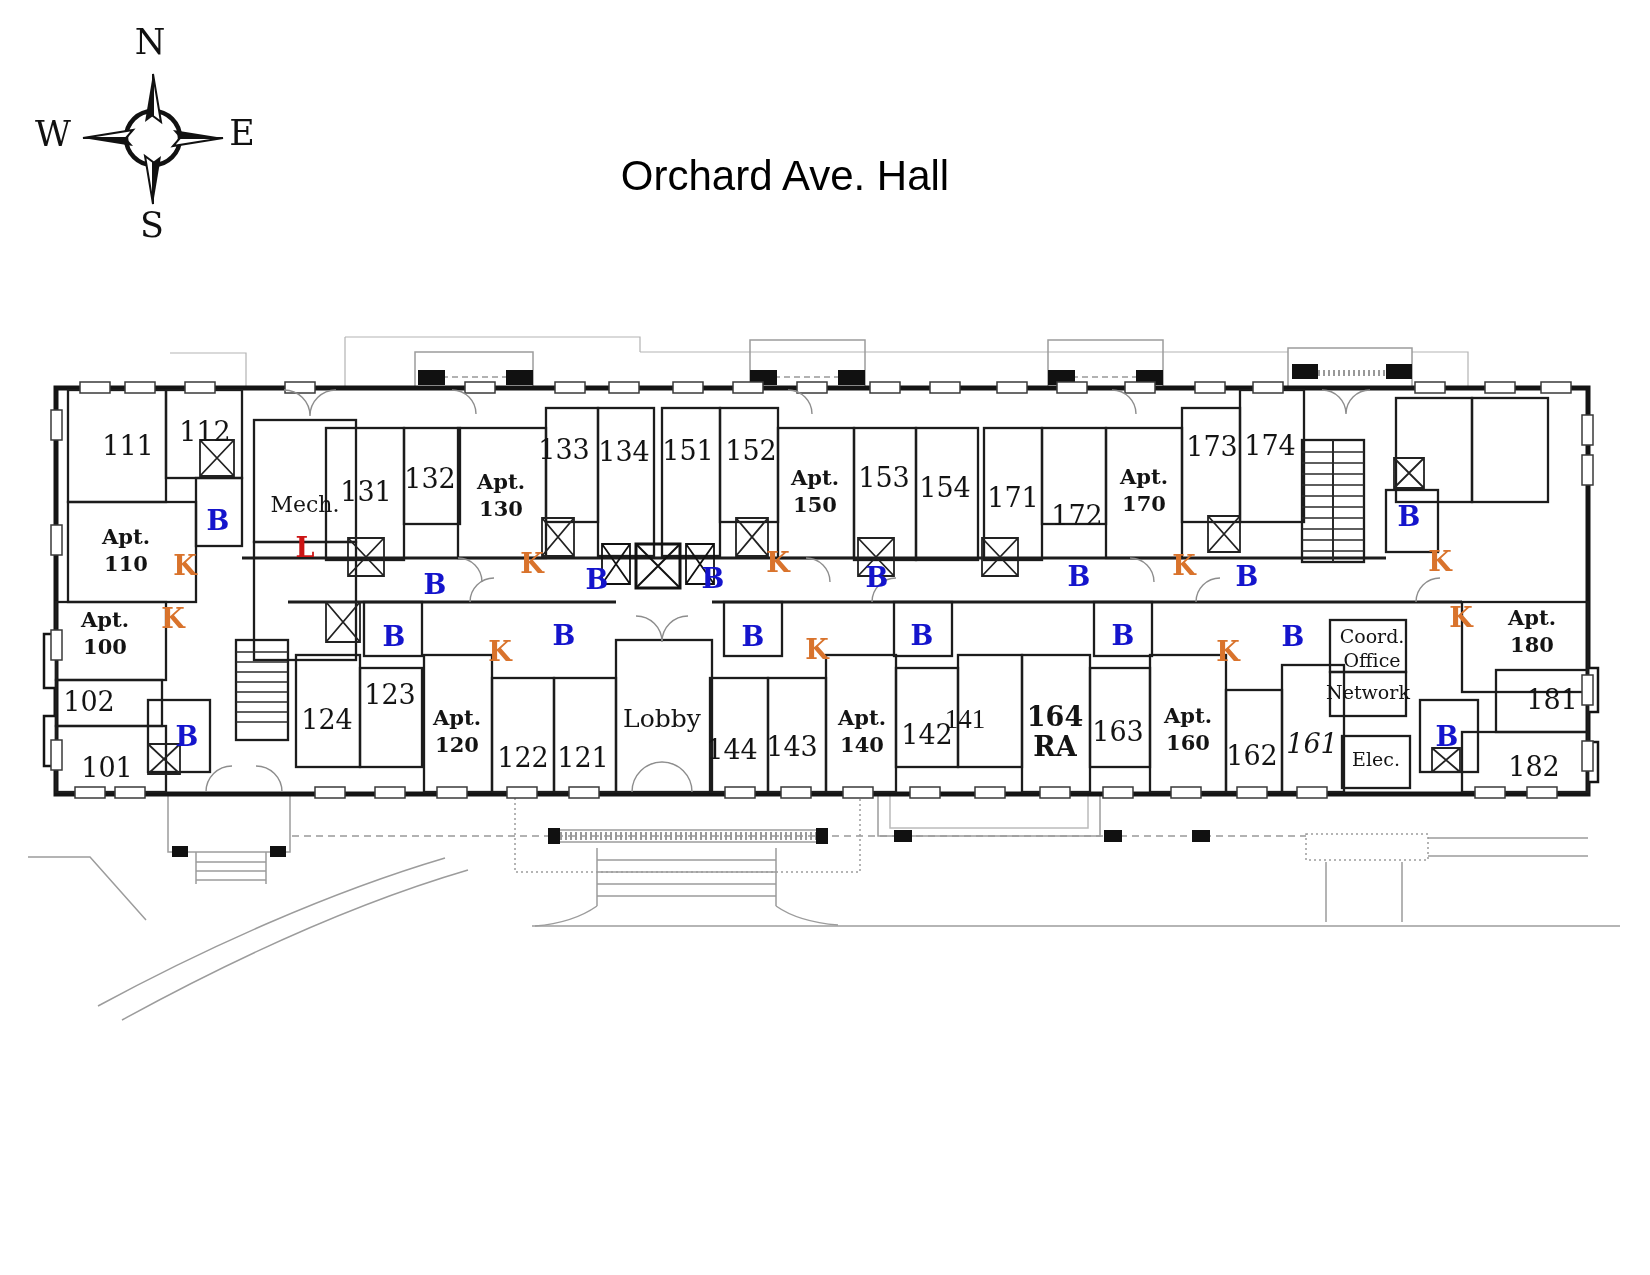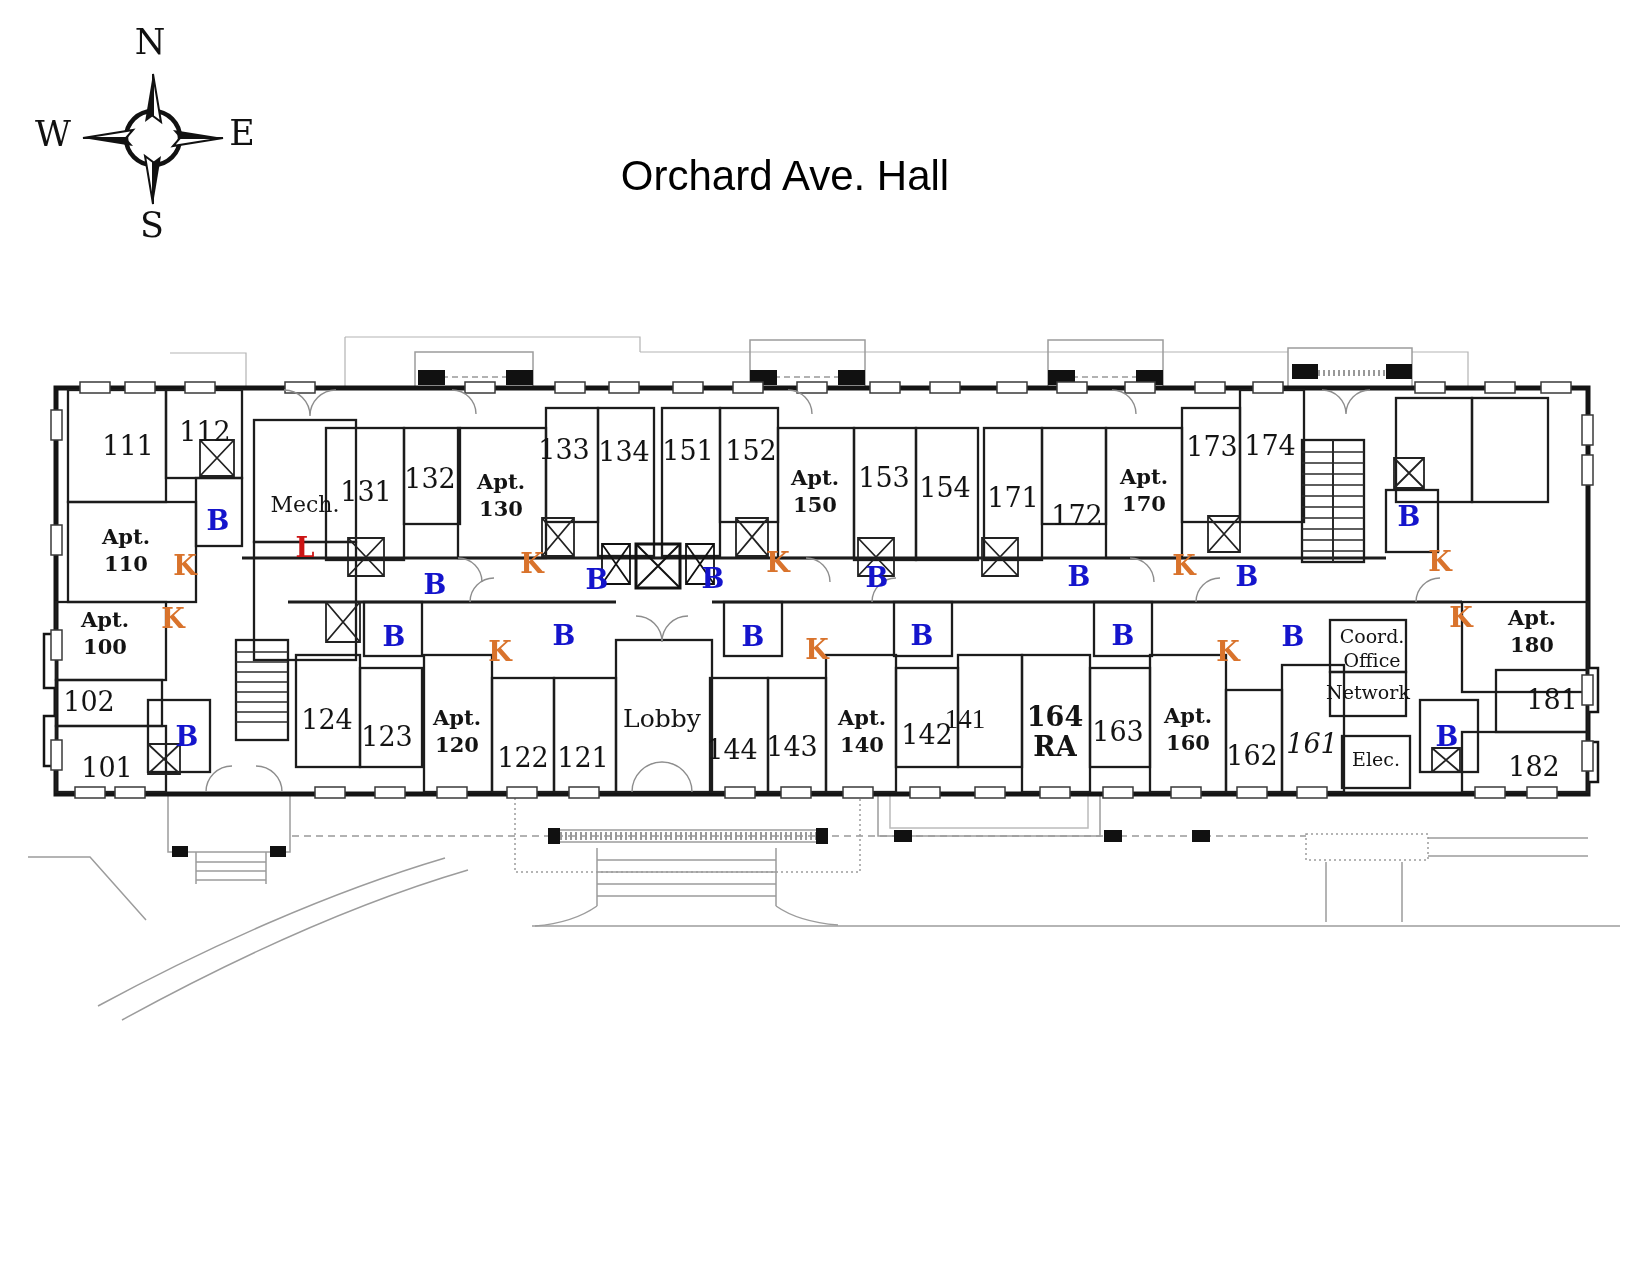--- a/index.html
+++ b/index.html
@@ -283,21 +283,21 @@
       <div class="lbl room" style="left: 751px; top: 451px;">152</div>
       <div class="lbl room" style="left: 884px; top: 478px;">153</div>
       <div class="lbl room" style="left: 945px; top: 488px;">154</div>
       <div class="lbl room" style="left: 1013px; top: 498px;">171</div>
       <div class="lbl room" style="left: 1077px; top: 469px; margin-top: 47px;">172</div>
       <div class="lbl room" style="left: 1212px; top: 447px;">173</div>
       <div class="lbl room" style="left: 1270px; top: 446px;">174</div>
       <div class="lbl room" style="left: 89px; top: 702px;">102</div>
       <div class="lbl room" style="left: 107px; top: 768px;">101</div>
       <div class="lbl room" style="left: 327px; top: 720px;">124</div>
-      <div class="lbl room" style="left: 387px; top: 737px;">123</div>
+      <div class="lbl room" style="left: 387px; top: 695px; padding-left: 6px;">123</div>
       <div class="lbl room" style="left: 523px; top: 758px;">122</div>
       <div class="lbl room" style="left: 583px; top: 758px;">121</div>
       <div class="lbl room" style="left: 732px; top: 750px;">144</div>
       <div class="lbl room" style="left: 792px; top: 747px;">143</div>
       <div class="lbl room" style="left: 927px; top: 735px;">142</div>
       <div class="lbl room" style="left: 965px; top: 719px; font-family: Liberation Serif, serif;">141</div>
       <div class="lbl room" style="left: 1055px; top: 732px; font-weight: bold;">164<br>RA</div>
       <div class="lbl room" style="left: 1118px; top: 732px;">163</div>
       <div class="lbl room" style="left: 1252px; top: 756px;">162</div>
       <div class="lbl room" style="left: 1312px; top: 744px; font-style: italic;">161</div>

